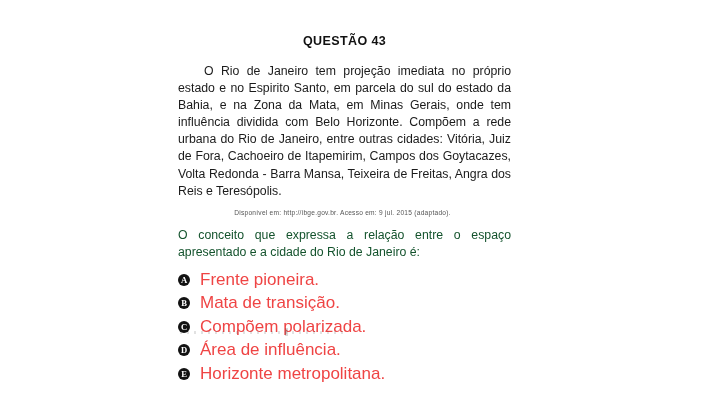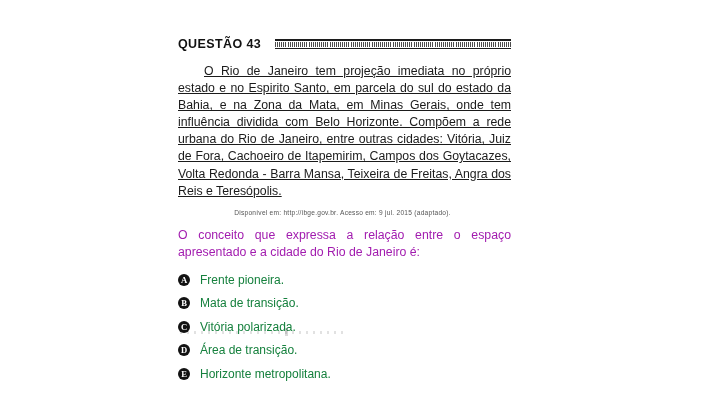--- a/index.html
+++ b/index.html
@@ -35,20 +35,21 @@
     top: 34px;
     width: 333px;
   }
 
   
   .question-header {
     display: flex;
     align-items: center;
     height: 20px;
     margin-bottom: 9px;
+    flex-direction: column;
   }
   .question-number {
     font-size: 12.5px;
     font-weight: bold;
     letter-spacing: 0.4px;
     color: #111;
     white-space: nowrap;
   }
   .header-rule {
     flex: 1 1 auto;
@@ -82,41 +83,40 @@
   }
 
   
   .stimulus {
     font-size: 12.3px;
     line-height: 17.1px;
     text-align: justify;
     text-justify: inter-word;
     color: #1b1b1b;
     margin: 0;
-    text-decoration: underline;
   }
   .stimulus .indent { display: inline-block; width: 26px; }
 
   .source-line {
     margin-top: 8px;
     font-size: 6.6px;
     line-height: 9px;
     text-align: center;
     color: #555;
     letter-spacing: 0.25px;
     padding-right: 4px;
   }
 
   .stem {
     margin-top: 10px;
     font-size: 12.3px;
     line-height: 17.1px;
     text-align: justify;
     text-justify: inter-word;
-    color: #a21caf;
+    color: #14532d;
   }
 
   
   .alternatives {
     margin-top: 11px;
     list-style: none;
     padding: 0;
   }
   .alternative {
     display: flex;
@@ -133,23 +133,23 @@
     font-family: "Liberation Serif", serif;
     font-size: 8.6px;
     font-weight: bold;
     line-height: 12px;
     text-align: center;
     margin-top: 2px;
     margin-right: 10px;
     user-select: none;
   }
   .alt-text {
-    font-size: 12px;
+    font-size: 17px;
     line-height: 16px;
-    color: #15803d;
+    color: #ef4444;
     text-align: center;
   }
 
   
   .scan-artifact {
     position: absolute;
     left: 180px;
     top: 331px;
     width: 165px;
     height: 3px;
@@ -197,26 +197,26 @@
         <span class="alt-text">Frente pioneira.</span>
       </li>
 
       <li class="alternative">
         <span class="alt-marker">B</span>
         <span class="alt-text">Mata de transição.</span>
       </li>
 
       <li class="alternative">
         <span class="alt-marker">C</span>
-        <span class="alt-text">Vitória polarizada.</span>
+        <span class="alt-text">Compõem polarizada.</span>
       </li>
 
       <li class="alternative">
         <span class="alt-marker">D</span>
-        <span class="alt-text">Área de transição.</span>
+        <span class="alt-text">Área de influência.</span>
       </li>
 
       <li class="alternative">
         <span class="alt-marker">E</span>
         <span class="alt-text">Horizonte metropolitana.</span>
       </li>
 
     </ul>
 
   </div>

